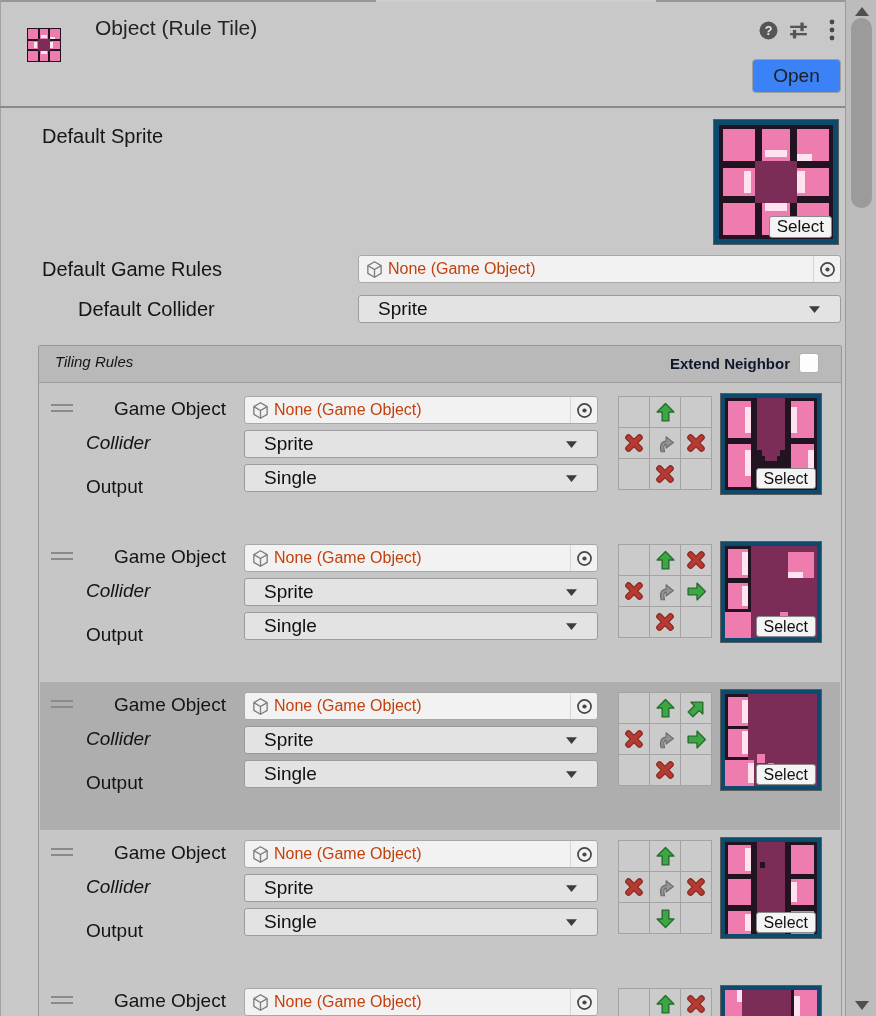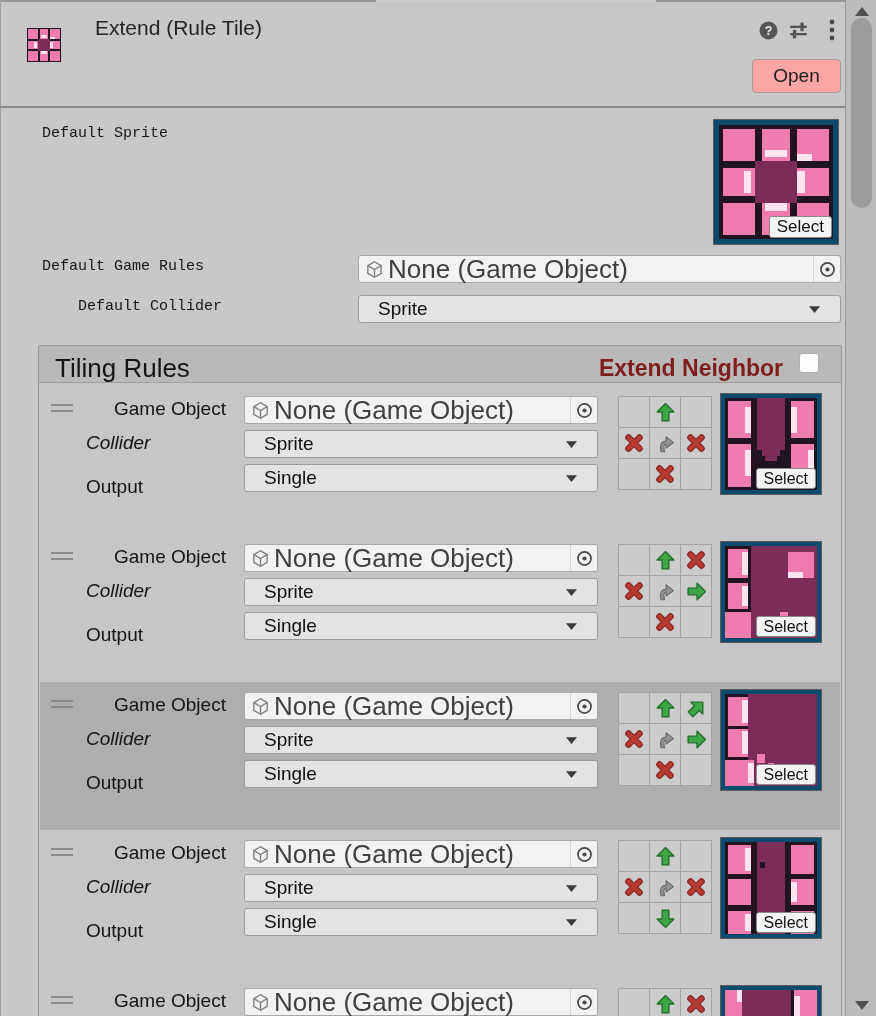--- a/index.html
+++ b/index.html
@@ -14,32 +14,32 @@
   .top-edge{left:0;top:0;width:851px;height:2px;background:#979797;}
   .top-notch{left:376px;top:0;width:280px;height:2px;background:#cdcdcd;}
   .left-edge{left:0;top:0;width:1px;height:1016px;background:#a2a2a2;}
   
   .hdr-sep{left:0;top:106px;width:851px;height:2px;background:#8a8a8a;}
   .asset-icon{left:27px;top:28px;width:34px;height:34px;}
   .title{left:95px;top:16px;font-size:21px;color:#242424;}
   .hdr-ico{top:18px;width:24px;height:24px;display:flex;align-items:center;justify-content:center;cursor:pointer;}
   .open-btn{
     left:752px;top:59px;width:89px;height:34px;
-    background:#fca5a5;border:1px solid #a0a0a0;border-radius:4px;
+    background:#3b82f6;border:1px solid #a0a0a0;border-radius:4px;
     font-size:19px;color:#1e1e1e;display:flex;align-items:center;justify-content:center;
     box-sizing:border-box;font-family:inherit;
   }
   
-  .plabel{font-size:15px;color:#161616;font-family:Liberation Mono, monospace;}
+  .plabel{font-size:20px;color:#161616;}
   .objfield{
     background:#f2f2f2;border:1px solid #a8a8a8;border-radius:3px;
     box-sizing:border-box;display:flex;align-items:center;height:28px;
   }
   .objfield .cubewrap{margin:0 4px 0 6px;display:flex;}
-  .objfield .objtext{font-size:26px;color:#404040;flex:1;white-space:nowrap;overflow:hidden;}
+  .objfield .objtext{font-size:16px;color:#c2410c;flex:1;white-space:nowrap;overflow:hidden;}
   .objfield .picker{width:26px;height:100%;display:flex;align-items:center;justify-content:center;border-left:1px solid #d6d6d6;}
   .dropdown{
     background:#e3e3e3;border:1px solid #9b9b9b;border-radius:3px;
     box-sizing:border-box;display:flex;align-items:center;height:28px;padding:0 19px;
   }
   .dropdown .ddtext{font-size:19px;color:#101010;flex:1;}
   .dd-default-go{left:358px;top:255px;width:483px;}
   .dd-default-collider{left:358px;top:295px;width:483px;}
   
   .preview{
@@ -54,22 +54,22 @@
   .default-preview{left:714px;top:120px;width:124px;height:124px;}
   
   .trbox{
     left:38px;top:345px;width:804px;height:680px;
     background:#c6c6c6;border:1px solid #979797;border-radius:2px;box-sizing:border-box;
   }
   .trhead{
     position:absolute;left:0;top:0;right:0;height:36px;
     background:#b9b9b9;border-bottom:1px solid #9e9e9e;
   }
-  .trtitle{position:absolute;left:16px;top:7px;font-size:26px;color:#141414;}
-  .extlabel{position:absolute;right:58px;top:9px;font-size:23px;font-weight:bold;color:#7f1d1d;}
+  .trtitle{position:absolute;left:16px;top:7px;font-size:15px;color:#141414;font-style:italic;}
+  .extlabel{position:absolute;right:51px;top:9px;font-size:15px;font-weight:bold;color:#0f172a;}
   .extcheck{
     position:absolute;right:22px;top:7px;width:20px;height:20px;
     background:#fdfdfd;border:1px solid #b0b0b0;border-radius:3px;box-sizing:border-box;
   }
   
   .rule{position:absolute;left:1px;right:1px;height:96px;z-index:0;}
   .rule.selected::before{
     content:'';position:absolute;left:0;right:0;top:-10px;height:148px;
     background:#aeaeae;z-index:-1;
   }
@@ -115,21 +115,21 @@
       <rect x="22" y="12" width="9" height="8" fill="#ee7cae"></rect>
       <rect x="1" y="22" width="9" height="9" fill="#ee7cae"></rect>
       <rect x="12" y="22" width="8" height="9" fill="#ee7cae"></rect>
       <rect x="22" y="22" width="9" height="9" fill="#ee7cae"></rect>
       <rect x="13" y="7" width="6" height="2" fill="#ffe3ef"></rect>
       <rect x="7" y="13" width="2" height="6" fill="#ffe3ef"></rect>
       <rect x="22" y="13" width="2" height="6" fill="#ffe3ef"></rect>
       <rect x="13" y="22" width="6" height="2" fill="#ffe3ef"></rect>
       <rect x="22" y="8" width="4" height="2" fill="#ffe3ef"></rect>
     </svg></span>
-<div class="abs title">Extend (Rule Tile)</div>
+<div class="abs title">Object (Rule Tile)</div>
 
 <div class="abs hdr-ico" style="left:756px;">
     <svg width="21" height="21" viewBox="0 0 21 21">
       <circle cx="10.5" cy="10.5" r="9" fill="#555555"></circle>
       <text x="10.5" y="15" text-anchor="middle" font-size="12.5" font-weight="bold" fill="#ececec" font-family="Liberation Sans, sans-serif">?</text>
     </svg>
   </div>
 <div class="abs hdr-ico" style="left:786px;">
     <svg width="23" height="23" viewBox="0 0 22 22">
       <g stroke="#555555" stroke-width="2.2">

